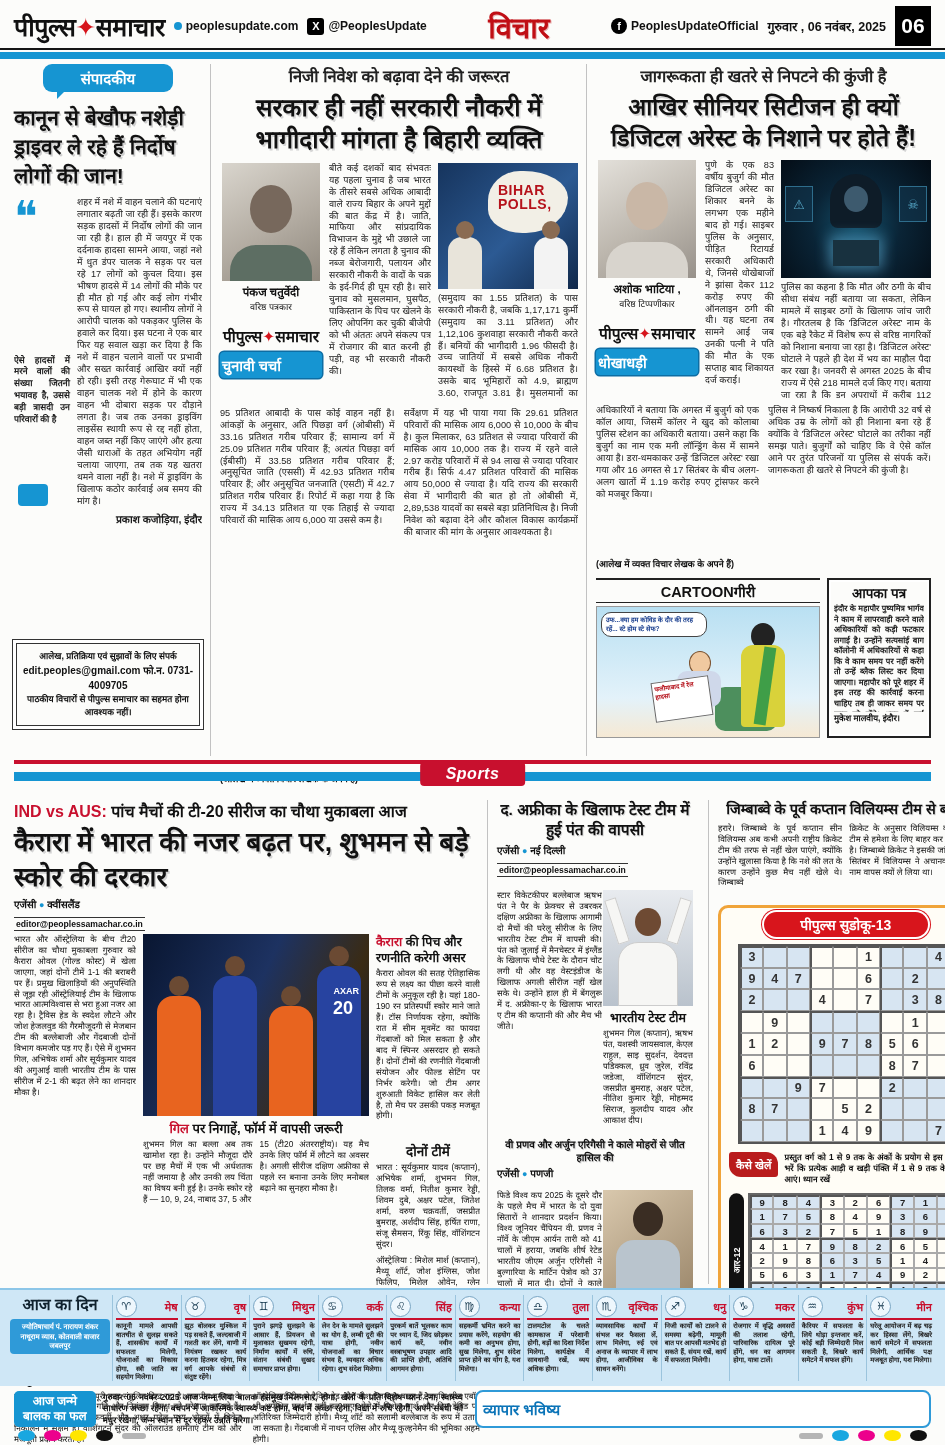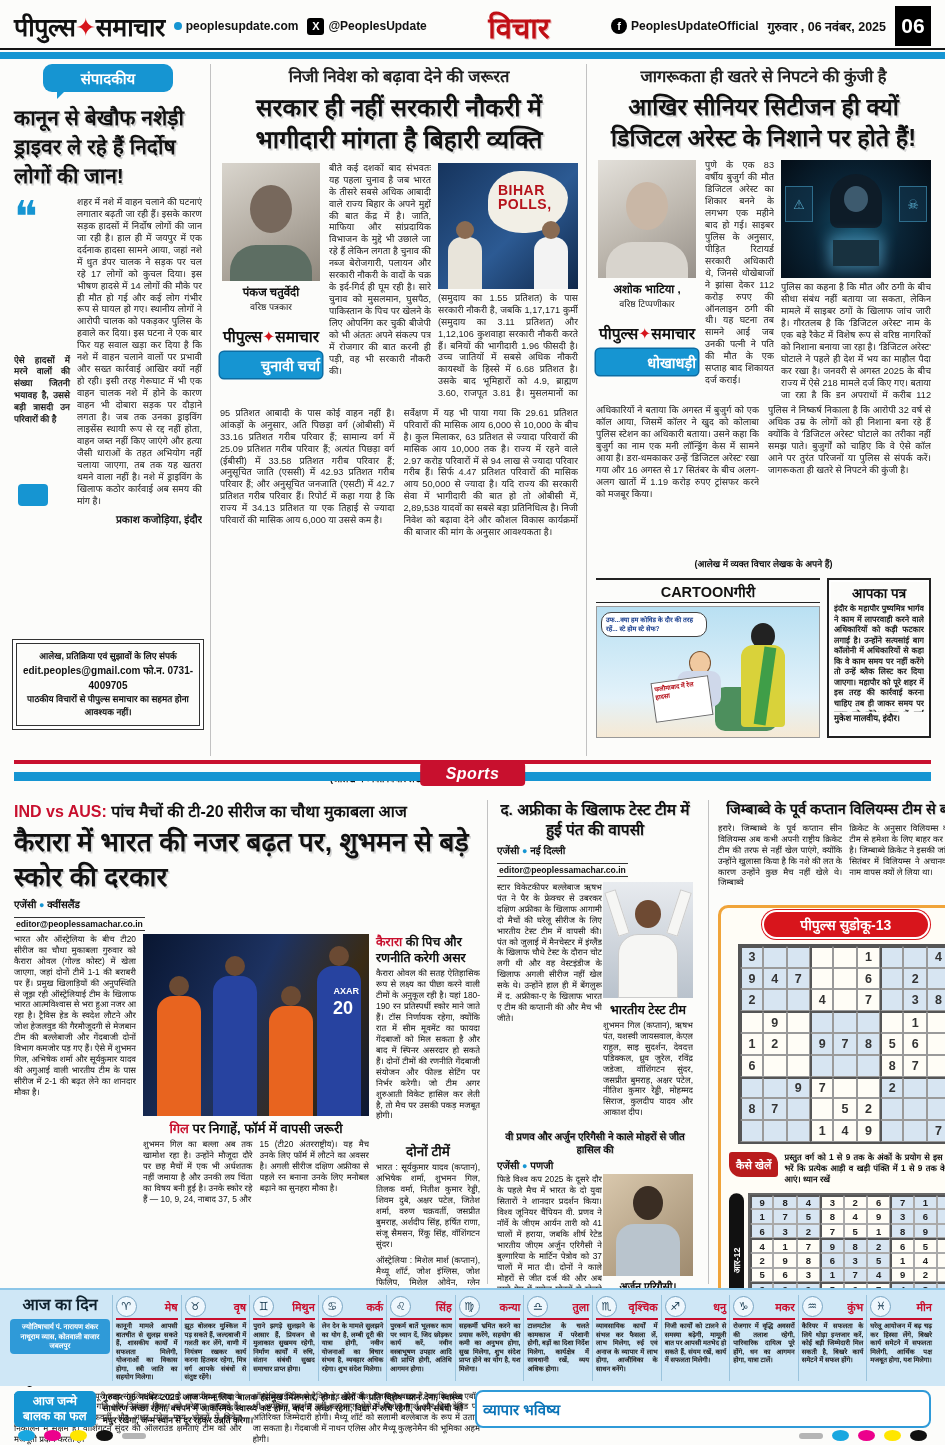--- a/index.html
+++ b/index.html
@@ -47,38 +47,38 @@
   .c-head{text-align:center;font-size:24.5px;font-weight:800;line-height:1.3;margin:5px 0 7px;text-shadow:1.5px 1.5px 0 #d4d4d4}
   .art-row{display:flex;gap:7px}
   .authbox{width:102px;flex:none;text-align:center}
   .photo{position:relative;overflow:hidden}
   .auth-photo{width:98px;height:118px;margin:0 auto;background:linear-gradient(150deg,#d9d5cd,#b3aca2 55%,#8f887d)}
   .sil-head{position:absolute;left:50%;top:22px;transform:translateX(-50%);width:42px;height:48px;border-radius:50%;background:#77685c}
   .sil-body{position:absolute;left:50%;bottom:-12px;transform:translateX(-50%);width:82px;height:48px;border-radius:26px 26px 0 0;background:#5d6e63}
   .auth-name{font-weight:800;font-size:11.5px;margin-top:3px}
   .auth-role{font-size:9px;margin-top:1px}
   .brand{font-weight:800;font-size:15.5px;margin-top:12px;white-space:nowrap}
-  .tagbadge{background:#1695d2;color:#fff;font-weight:800;font-size:14.5px;text-align:right;padding:3px 2px;
+  .tagbadge{background:#1695d2;color:#fff;font-weight:800;font-size:14.5px;text-align:left;padding:3px 2px;
         border-radius:4px;margin-top:5px;box-shadow:0 0 0 1.5px #0d6da3}
   .midtxt{flex:1}
   .imgcol{width:140px;flex:none}
   .biharimg{width:140px;height:126px;background:linear-gradient(135deg,#16345d,#2c5a93 55%,#10284a)}
   .biharmap{position:absolute;left:50px;top:8px;width:80px;height:62px;background:#f2efe6;border-radius:42% 58% 55% 45%/50% 45% 60% 40%}
   .bihartxt{position:absolute;left:60px;top:20px;font-size:14px;font-weight:800;color:#b5121b;line-height:1;letter-spacing:.5px}
   .pol1,.pol2{position:absolute;bottom:-6px;width:34px;height:58px;border-radius:14px 14px 0 0;background:#e8e4da}
   .pol1{left:10px}.pol2{right:10px;background:#f3f3f3}
   .pol1:before,.pol2:before{content:"";position:absolute;top:-16px;left:8px;width:18px;height:18px;border-radius:50%;background:#8a6b52}
   .hackimg{width:150px;height:118px;background:radial-gradient(circle at 50% 55%,#14506b 0%,#0a2436 45%,#040d16 100%)}
   .hood{position:absolute;left:50%;top:14px;transform:translateX(-50%);width:52px;height:54px;border-radius:26px 26px 8px 8px;background:#0e1c28}
   .hoodface{position:absolute;left:50%;top:26px;transform:translateX(-50%);width:24px;height:26px;border-radius:50%;background:#3d5a6e}
   .laptop{position:absolute;left:50%;bottom:12px;transform:translateX(-50%);width:46px;height:26px;background:#18313f;box-shadow:0 0 14px 4px rgba(120,210,255,.45)}
   .scr{position:absolute;width:26px;height:34px;border:1px solid #2e6d8c;color:#57a9c9;font-size:13px;display:flex;align-items:center;justify-content:center;background:rgba(20,60,85,.5)}
   .tworow{display:flex;gap:9px;margin-top:7px}
   .tworow>div{flex:1}
-  .note{font-size:9px;font-weight:800;text-align:center;margin-top:4px}
+  .note{font-size:9px;font-weight:800;text-align:left;margin-top:4px}
   
   .cartletter{display:flex;gap:7px;margin-top:8px}
   .cartoonbox{width:224px;flex:none}
   .cart-title{font-weight:800;font-size:14.5px;text-align:center;border-top:2px solid #222;border-bottom:1px solid #222;padding:1px 0;margin-bottom:3px}
   .cart-canvas{height:130px;background:linear-gradient(#b9e0f2,#e3f2fa 70%,#f6e9d4);position:relative;border:1px solid #999;overflow:hidden}
   .bubble{position:absolute;left:4px;top:5px;width:96px;background:#fff;border:1px solid #444;border-radius:10px;
         font-size:6.6px;font-weight:bold;padding:3px 4px;line-height:1.3;color:#1a3f8f}
   .man-head{position:absolute;left:92px;top:44px;width:20px;height:22px;border-radius:50%;background:#f0c9a0;border:1px solid #7a5230}
   .man-body{position:absolute;left:80px;top:64px;width:44px;height:36px;border-radius:10px;background:#cfd8ea}
   .paper{position:absolute;left:56px;top:72px;width:52px;height:34px;background:#fff;border:1px solid #666;transform:rotate(-8deg);
@@ -119,21 +119,21 @@
   .smalltxt{font-size:8.4px;line-height:1.3;text-align:justify}
   .pcapt{font-size:13px;font-weight:800;text-align:center;margin:3px 0 2px}
   .gillrow{display:flex;gap:7px;margin-top:2px}
   .gillrow>div{flex:1}
   .subrow{display:flex;gap:11px;margin-top:9px}
   .subrow>div{flex:1}
   .subhead{font-size:13.5px;font-weight:800;line-height:1.3;margin-bottom:3px}
   .teams-head{text-align:center;font-weight:800;font-size:13.5px;margin:6px 0 2px}
   .sp-mid{width:196px;flex:none;padding-right:15px}
   .m-head{font-size:15.5px;font-weight:800;line-height:1.32;text-align:center;text-shadow:1px 1px 0 #d8d8d8}
-  .pantrow{display:flex;gap:1px;margin-top:2px}
+  .pantrow{display:flex;gap:1px;margin-top:10px}
   .pantphoto{width:90px;height:116px;flex:none;background:linear-gradient(#e8ebef,#b9c2cc);position:relative}
   .pant-body{position:absolute;left:50%;bottom:0;transform:translateX(-50%);width:58px;height:62px;border-radius:20px 20px 0 0;background:#f6f6f4;border:1px solid #ccc}
   .pant-head{position:absolute;left:50%;top:18px;transform:translateX(-50%);width:26px;height:28px;border-radius:50%;background:#6e4a33}
   .arm{position:absolute;top:8px;width:10px;height:44px;background:#f6f6f4;border:1px solid #ccc}
   .chessphoto{width:90px;height:102px;flex:none;background:linear-gradient(140deg,#d9c8ad,#9e8althou)}
   .chessphoto{background:linear-gradient(140deg,#d9c8ad,#9e8a6e)}
   .ch-head{position:absolute;left:50%;top:12px;transform:translateX(-50%);width:30px;height:34px;border-radius:50%;background:#3a2d23}
   .ch-body{position:absolute;left:50%;bottom:0;transform:translateX(-50%);width:64px;height:52px;border-radius:18px 18px 0 0;background:#b9c4cd}
   .sp-right{flex:1}
   .z-head{font-size:14.5px;font-weight:800;line-height:1.3;text-align:center;text-shadow:1px 1px 0 #dadada}

